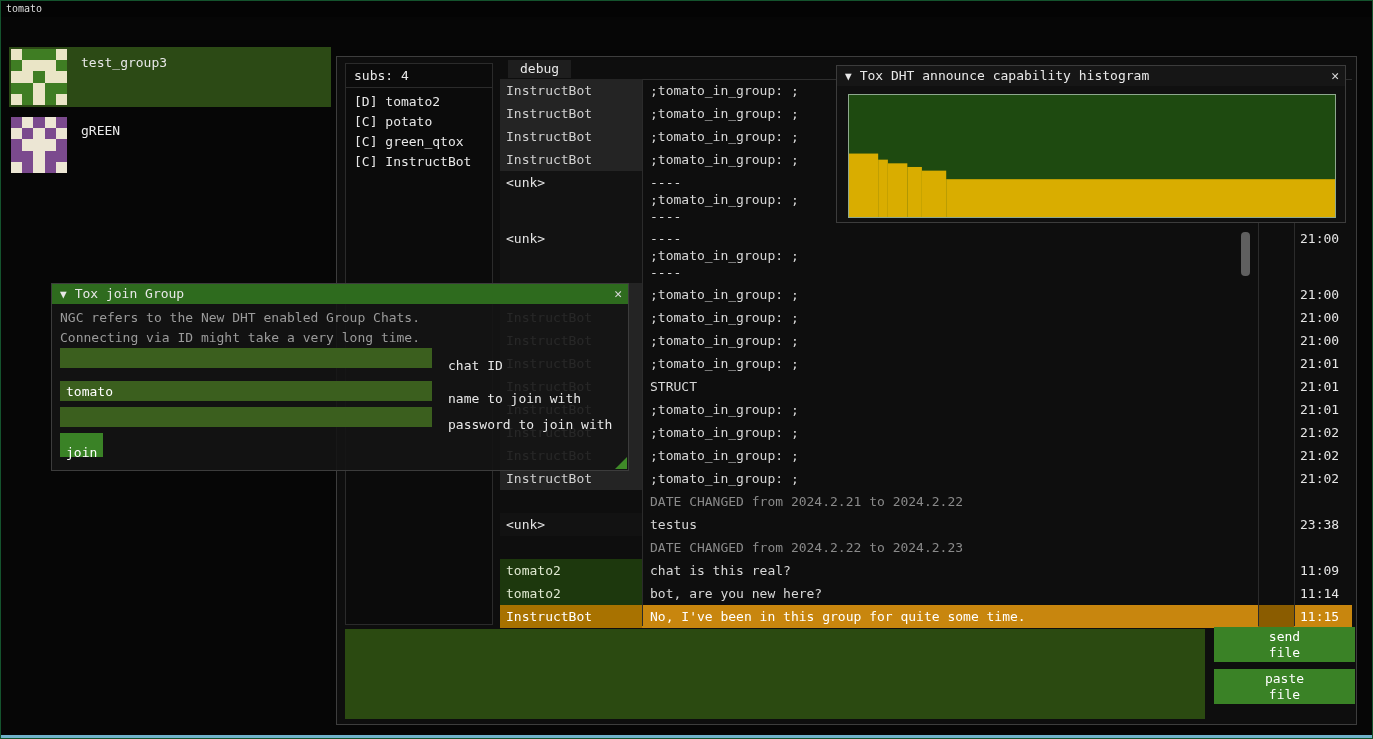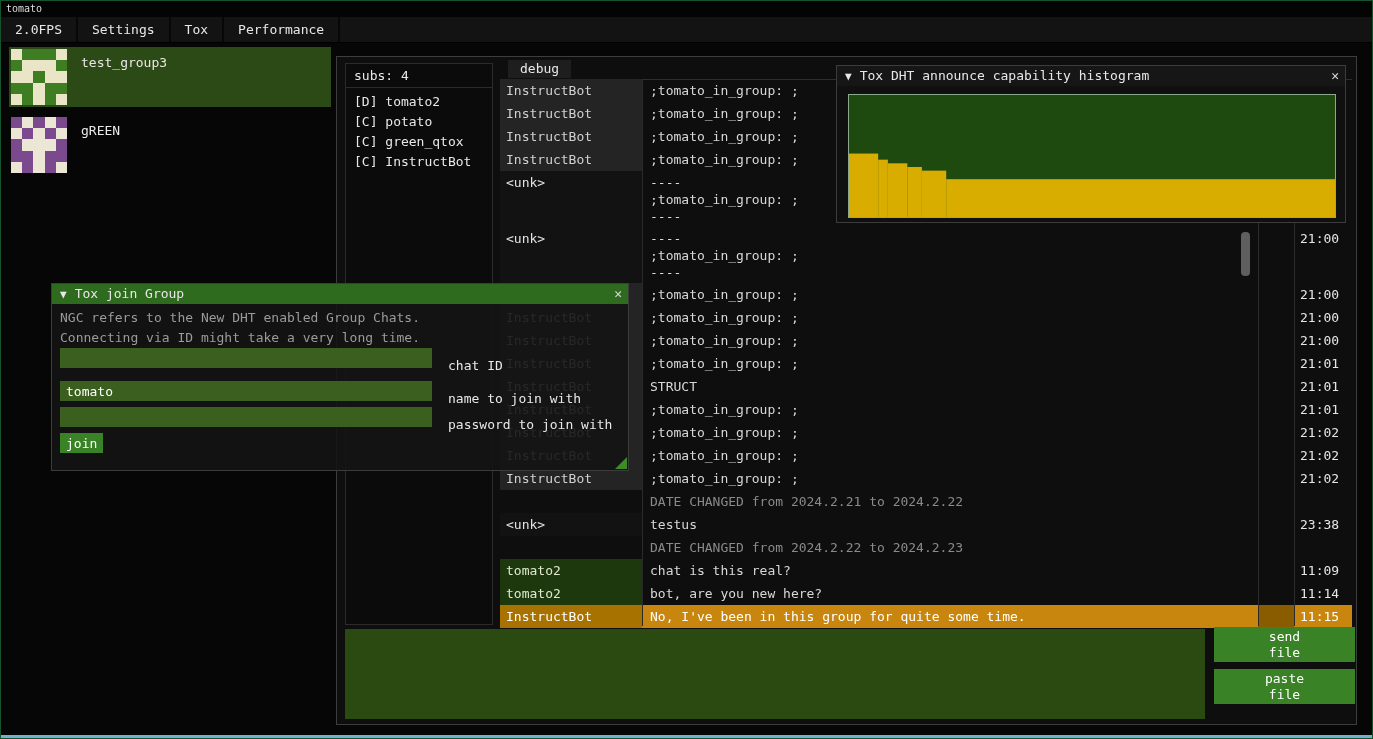--- a/index.html
+++ b/index.html
@@ -61,48 +61,40 @@
   .wtitle-arrow{margin-right:8px;font-size:11px;}
   .w-close{position:absolute;right:6px;top:0;color:#d8d8d8;cursor:pointer;}
   .jw-body{position:relative;height:166px;background:rgba(20,20,20,0.9);}
   .jw-info{position:absolute;left:8px;color:#9b9b9b;white-space:nowrap;}
   .jw-info-0{top:6px;} .jw-info-1{top:26px;}
   .jrow{position:absolute;left:8px;height:20px;width:560px;}
   .jrow input{width:372px;height:20px;background:#3b5f1e;border:none;color:#fff;font:inherit;
         padding:0 6px;box-sizing:border-box;outline:none;}
   .jrow label{position:absolute;left:388px;top:8px;line-height:20px;white-space:nowrap;text-align:right;}
   .join-btn{position:absolute;left:8px;top:129px;min-width:42px;height:20px;background:#3a8226;
-        border:none;color:#fff;font:inherit;cursor:pointer;padding:3px 6px;}
+        border:none;color:#fff;font:inherit;cursor:pointer;padding:12px 6px;}
   .jw-grip{position:absolute;right:1px;bottom:1px;width:0;height:0;
         border-left:12px solid transparent;border-bottom:12px solid #3f8a28;}
   
   .histo-window{position:absolute;left:835px;top:64px;width:510px;height:158px;
         border:1px solid #3c3c3c;background:#101010;box-sizing:border-box;z-index:20;}
   .hw-title{height:20px;background:#161616;line-height:20px;padding:0 8px;position:relative;}
   .hw-plot{position:absolute;left:11px;top:28px;width:486px;height:122px;border:1px solid #8ea88e;}
   .hw-plot svg{display:block;}
   .bottom-strip{position:absolute;left:0;right:0;bottom:0;height:3px;background:#70b2cb;}
 </style>
 </head>
 <body>
 
 <div class="app">
 
   <div class="titlebar">
     <span>tomato</span>
   </div>
 
-  <div class="menubar">
-    <div class="menu-item">2.0FPS</div>
-    <div id="menu-items" style="display:flex;">
-        <div class="menu-item">Settings</div>
-        <div class="menu-item">Tox</div>
-        <div class="menu-item">Performance</div>
-      </div>
-  </div>
 
   <div class="sidebar-groups" id="group-list">
       <div class="group-row selected">
         <svg viewBox="0 0 5 5" class="avatar" preserveAspectRatio="none" shape-rendering="crispEdges">
           <rect x="0" y="0" width="5" height="5" fill="#3f7d23"></rect>
           <rect x="0" y="0" width="1" height="1" fill="#eae5c6"></rect>
           <rect x="4" y="0" width="1" height="1" fill="#eae5c6"></rect>
           <rect x="1" y="1" width="1" height="1" fill="#eae5c6"></rect>
           <rect x="2" y="1" width="1" height="1" fill="#eae5c6"></rect>
           <rect x="3" y="1" width="1" height="1" fill="#eae5c6"></rect>

